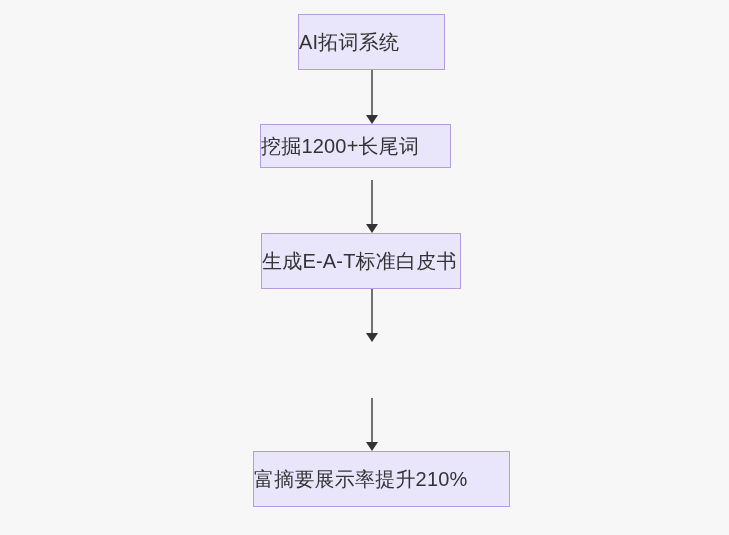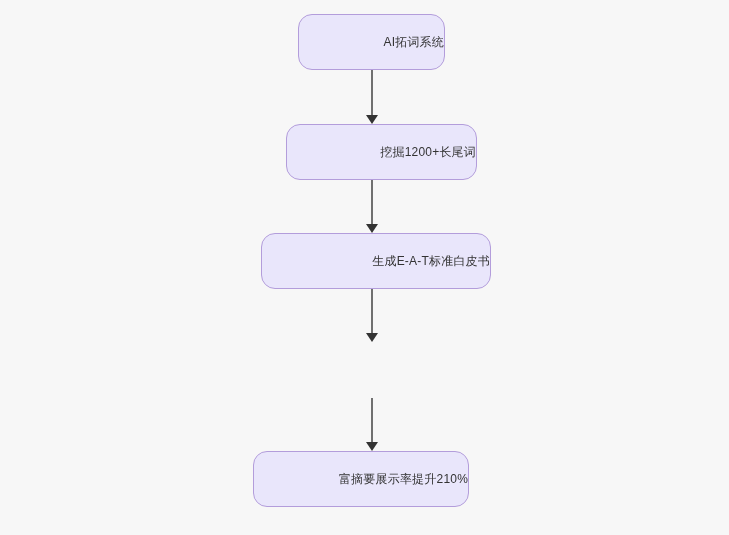--- a/index.html
+++ b/index.html
@@ -16,26 +16,26 @@
   #flowchart {
     position: relative;
     width: 729px;
     height: 535px;
   }
   .node {
     position: absolute;
     box-sizing: border-box;
     background: #e9e6fb;
     border: 1px solid #b39ddb;
-    border-radius: 14px;
+    border-radius: 0;
     display: flex;
     align-items: center;
-    justify-content: flex-end;
+    justify-content: flex-start;
     color: #333333;
-    font-size: 12px;
+    font-size: 20px;
     line-height: 1.2;
     letter-spacing: 0.2px;
     white-space: nowrap;
   }
   .node-label {
     display: block;
     text-align: center;
   }
   .edge {
     position: absolute;
@@ -65,41 +65,41 @@
 
   <div class="node" style="left:298px; top:14px; width:147px; height:56px;">
     <span class="node-label">AI拓词系统</span>
   </div>
 
   <div class="edge" style="left:371px; top:70px; width:2px; height:54px;">
     <div class="edge-line" style="height:47px;"></div>
     <div class="edge-head" style="top:45px;"></div>
   </div>
 
-  <div class="node" style="left:286px; top:124px; width:191px; height:56px;padding-left:21px;">
+  <div class="node" style="left:260px; top:124px; width:191px; height:44px;">
     <span class="node-label">挖掘1200+长尾词</span>
   </div>
 
   <div class="edge" style="left:371px; top:180px; width:2px; height:53px;">
     <div class="edge-line" style="height:46px;"></div>
     <div class="edge-head" style="top:44px;"></div>
   </div>
 
-  <div class="node" style="left:261px; top:233px; width:230px; height:56px;">
+  <div class="node" style="left:261px; top:233px; width:200px; height:56px;">
     <span class="node-label">生成E-A-T标准白皮书</span>
   </div>
 
   <div class="edge" style="left:371px; top:289px; width:2px; height:53px;">
     <div class="edge-line" style="height:46px;"></div>
     <div class="edge-head" style="top:44px;"></div>
   </div>
 
 
   <div class="edge" style="left:371px; top:398px; width:2px; height:53px;">
     <div class="edge-line" style="height:46px;"></div>
     <div class="edge-head" style="top:44px;"></div>
   </div>
 
-  <div class="node" style="left:253px; top:451px; width:216px; height:56px;">
+  <div class="node" style="left:253px; top:451px; width:257px; height:56px;">
     <span class="node-label">富摘要展示率提升210%</span>
   </div>
 
 </div>
 
 </body></html>

